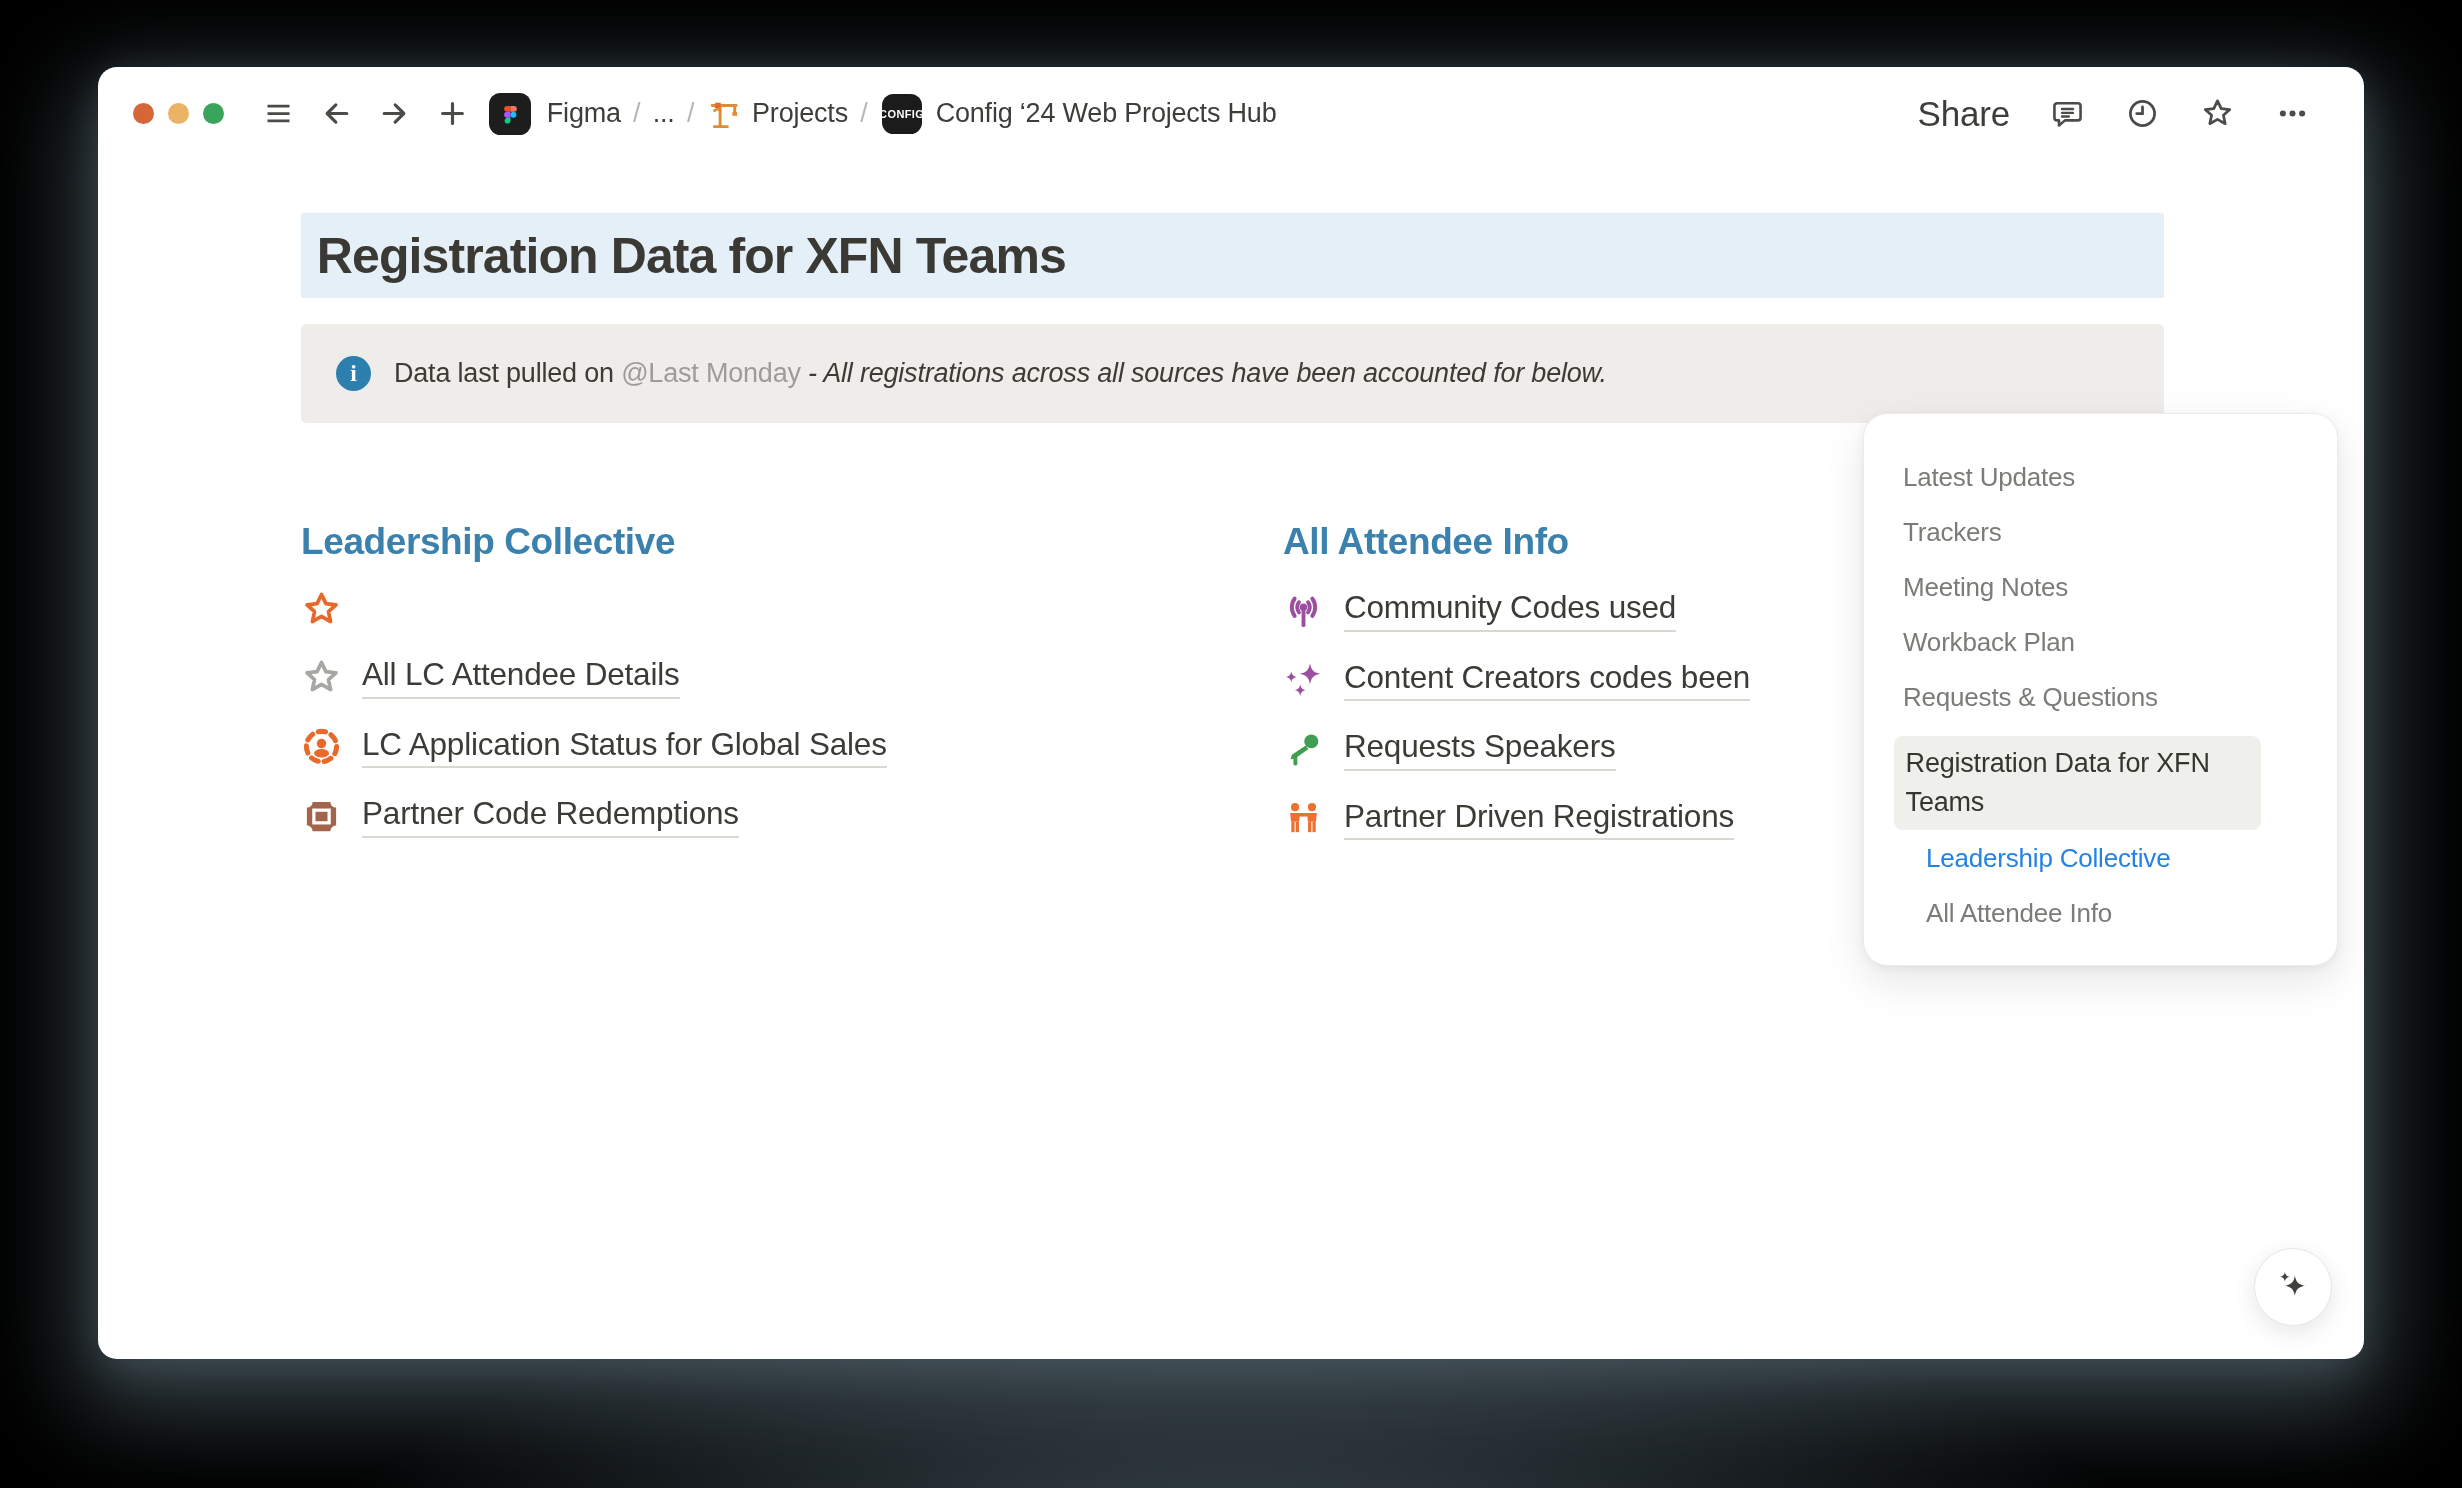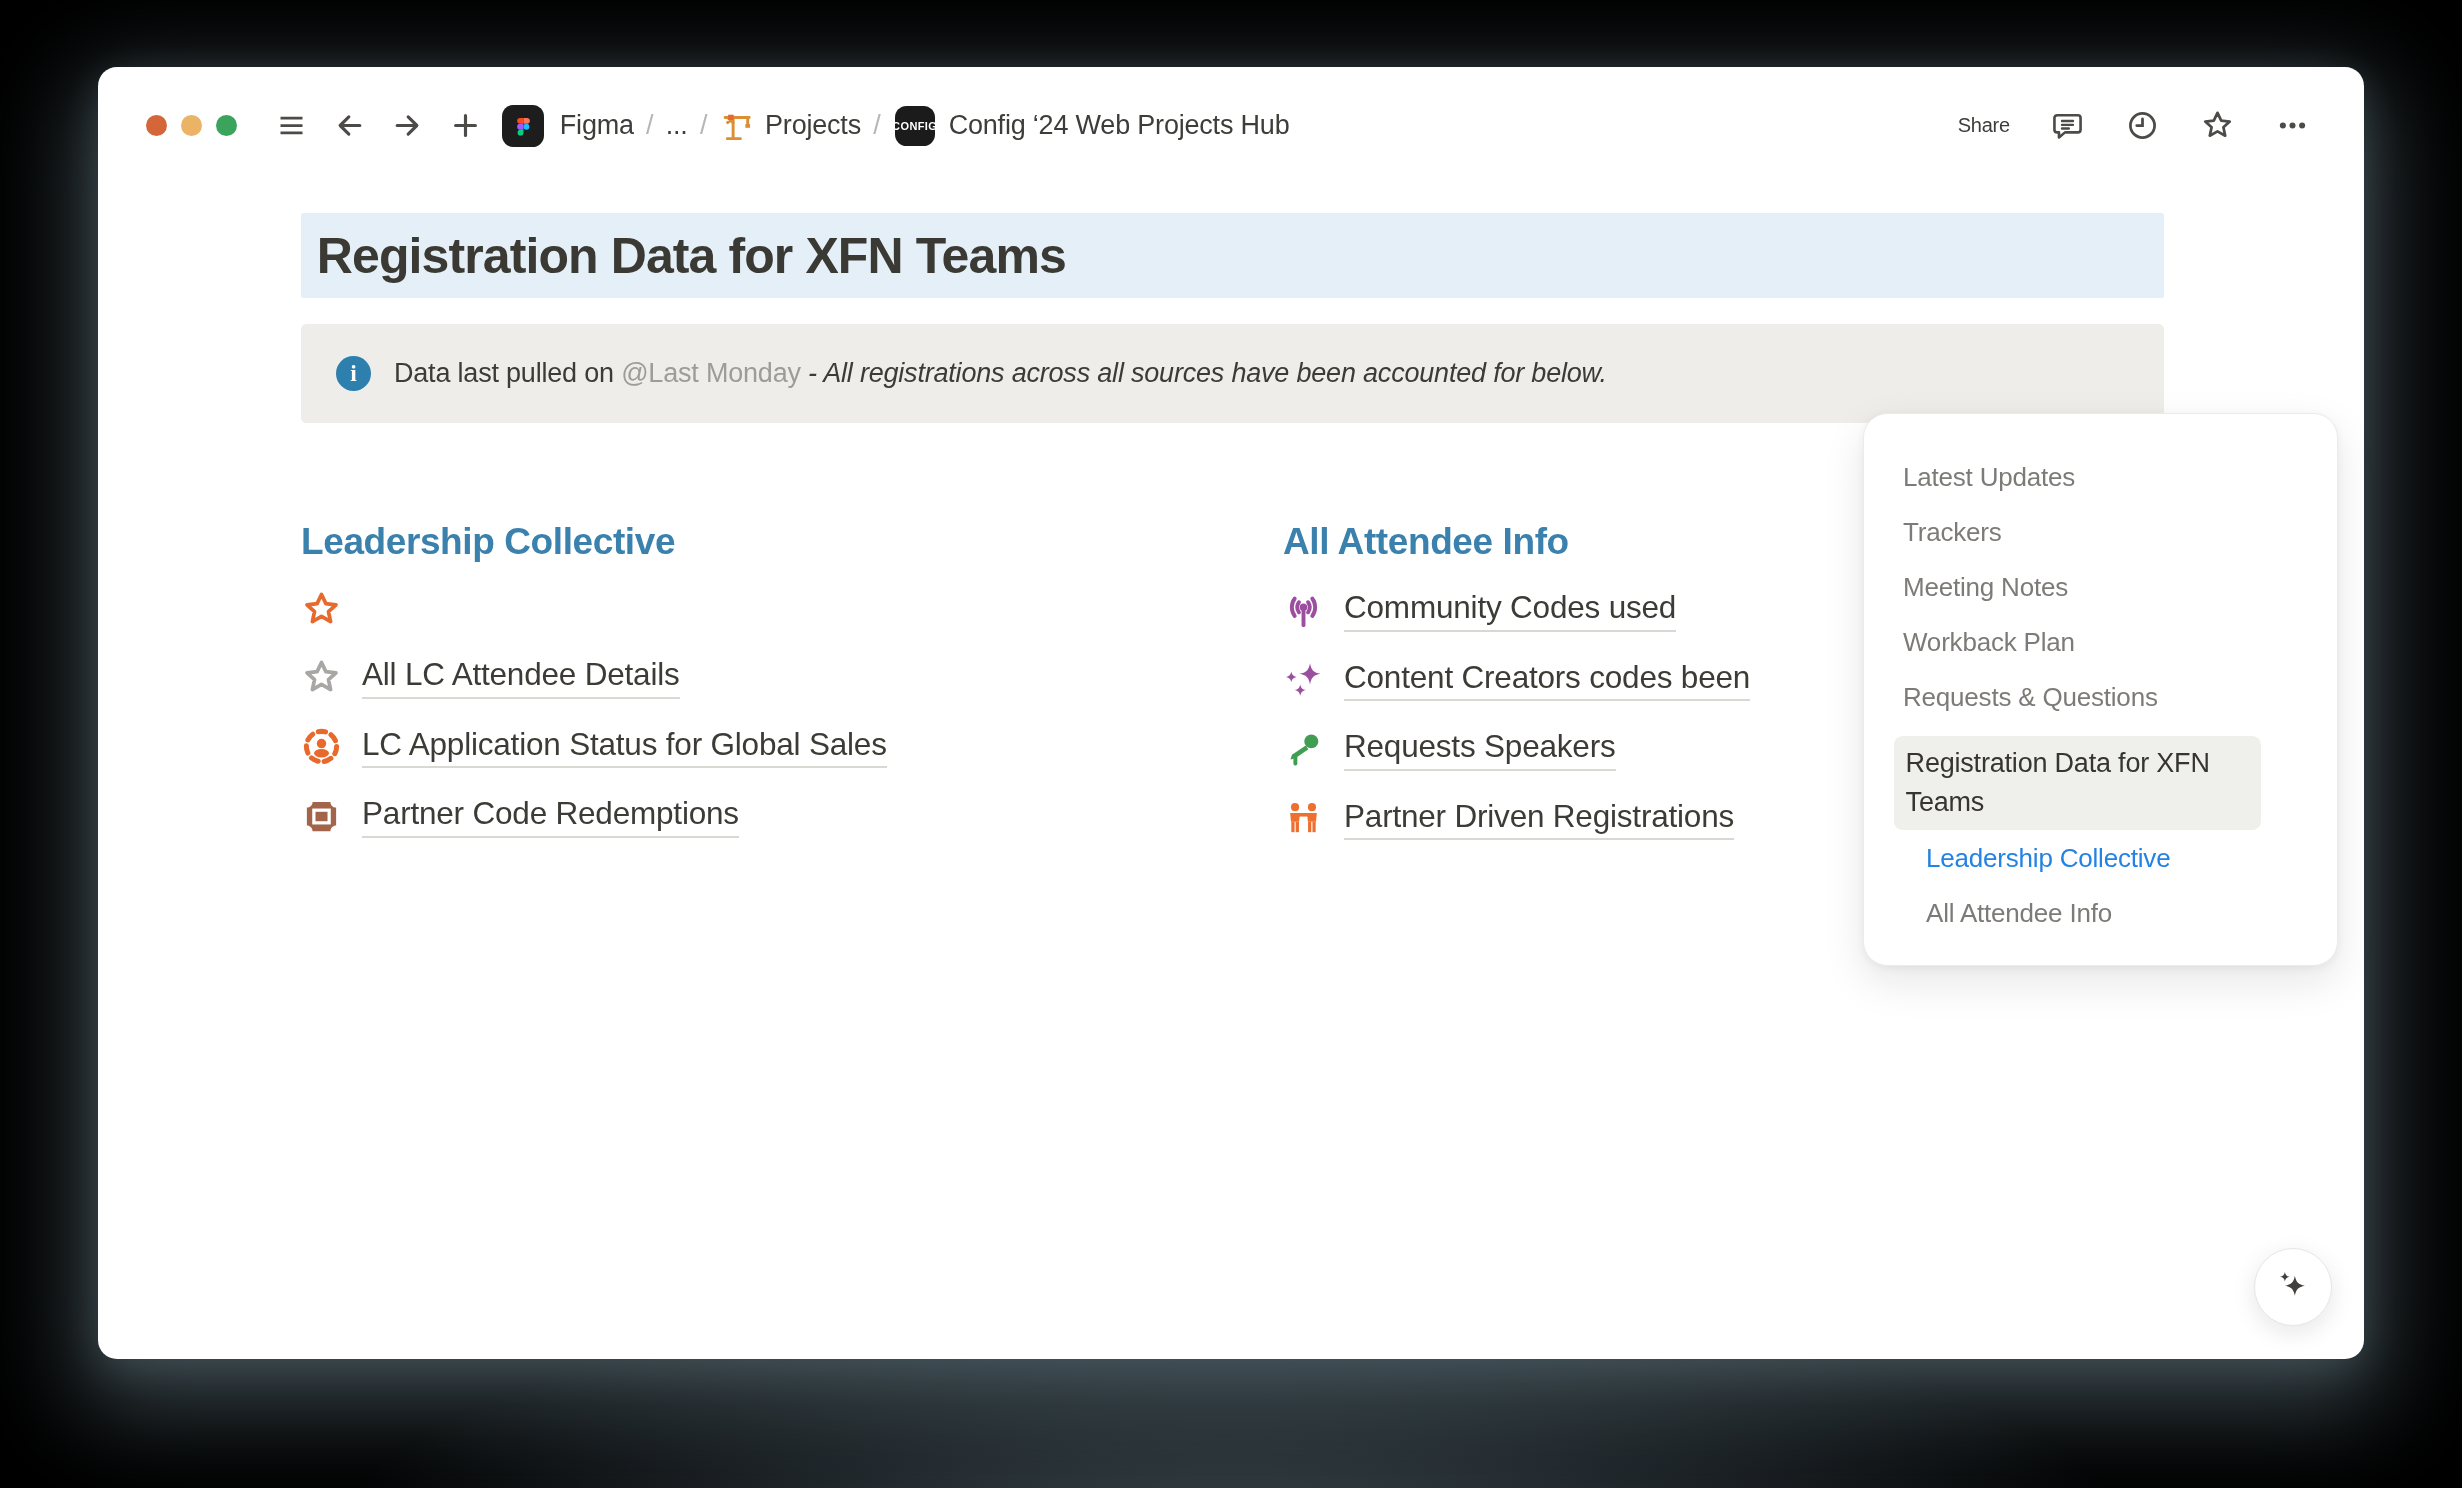--- a/index.html
+++ b/index.html
@@ -11,38 +11,38 @@
     letter-spacing:-0.2px;
     color:#3C3B36;
   }
   .stage{position:absolute;inset:0;background:radial-gradient(1226px 438px at 50% 108%, #46565e 0%, #1c2226 45%, #000 78%);}
   .window{
     position:absolute;left:98px;top:67px;width:2266px;height:1292px;
     background:#fff;border-radius:19px;
     box-shadow:0 31.5px 96px 21px rgba(104,126,136,.50), 0 8.8px 39px rgba(104,126,136,.30);
   }
   
-  .toolbar{position:absolute;left:0;right:0;top:12px;height:93px;display:flex;align-items:center;padding:0 54px 0 48px;justify-content:flex-end;}
+  .toolbar{position:absolute;left:0;right:0;top:0;height:93px;display:flex;align-items:center;padding:0 54px 0 35px;justify-content:flex-end;}
   .lights{display:flex;align-items:center;gap:14px;}
   .light{width:21px;height:21px;border-radius:50%;}
   .light.red{background:#D4663A;}
   .light.yellow{background:#EBB365;}
   .light.green{background:#3AA45C;}
   .navicons{display:flex;align-items:center;gap:23px;margin-left:37px;}
   .icon-btn{width:35px;height:35px;display:flex;align-items:center;justify-content:center;}
   .icon-btn svg{width:33px;height:33px;}
   .crumb{display:flex;align-items:center;margin-left:19px;font-size:27px;color:#3E3D39;white-space:nowrap;}
   .crumb .sep{color:#B8B6B2;margin:0 12.3px;}
   .appicon{width:42px;height:42px;border-radius:11.4px;background:#1D1D1D;display:flex;align-items:center;justify-content:center;margin-right:15.8px;}
   .appicon svg{width:19px;height:26px;}
   .badge{width:40px;height:40px;border-radius:11.4px;background:#1B1B1B;color:#fff;display:flex;align-items:center;justify-content:center;
          font-size:11px;font-weight:bold;letter-spacing:0.4px;margin:0 14px 0 1.8px;}
   .crane{width:35px;height:35px;margin-right:10.5px;}
   .toolbar-right{margin-left:auto;display:flex;align-items:center;gap:40px;}
-  .share{font-size:20px;color:#3E3D39;cursor:default;}
+  .share{font-size:35px;color:#3E3D39;cursor:default;}
   
   .title-block{
     position:absolute;left:203px;top:146px;width:1863px;height:85px;
     background:#E5EFF8;border-radius:2.6px;display:flex;align-items:center;padding-left:15.8px;box-sizing:border-box;
   }
   .title-block h1{margin:0;font-size:50px;font-weight:700;color:#3A3933;letter-spacing:-0.9px;}
   .callout{
     position:absolute;left:203px;top:257px;width:1863px;height:99px;
     background:#EEEDEA;border-radius:5.3px;display:flex;align-items:center;
     padding-left:35px;box-sizing:border-box;font-size:27px;color:#3C3B35;

